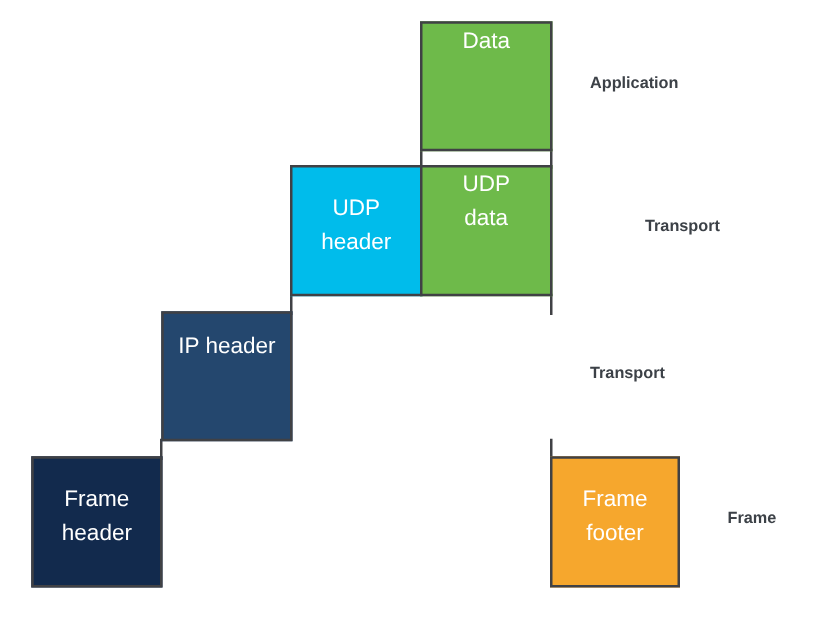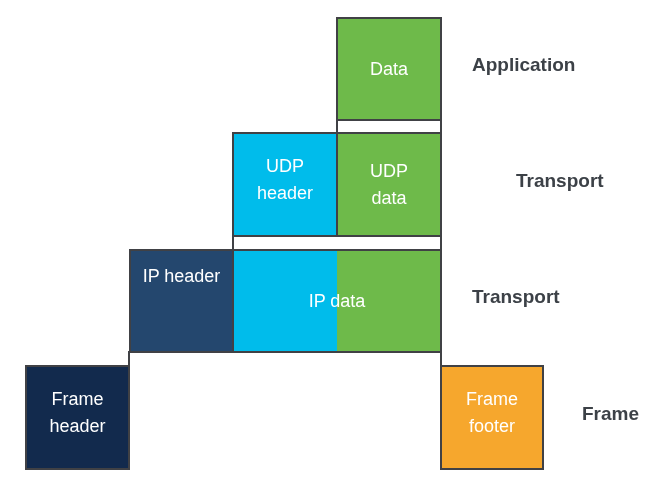--- a/index.html
+++ b/index.html
@@ -9,21 +9,21 @@
     height: 495px;
     background: var(--background, #ffffff);
     font-family: "Liberation Sans", sans-serif;
     overflow: hidden;
   }
   .box {
     position: absolute;
     box-sizing: border-box;
     border: 2px solid var(--border, #404145);
     display: flex;
-    align-items: center;
+    align-items: flex-start;
     justify-content: center;
     z-index: 2;
   }
   .box-text {
     color: var(--box-text, #ffffff);
     font-size: 18px;
     line-height: 27px;
     text-align: center;
     white-space: pre-line;
   }
@@ -56,21 +56,21 @@
 
   
   .layer-label {
     position: absolute;
     display: flex;
     align-items: center;
     height: 104px;
     padding-bottom: 8px;
     box-sizing: border-box;
     color: var(--label-text, #3c4147);
-    font-size: 19px;
+    font-size: 13px;
     font-weight: bold;
     z-index: 2;
     white-space: nowrap;
   }
   .label-application { left: 472px; top: 17px; }
   .label-transport   { left: 472px; top: 132px; height: 105px; margin-left: 44px; }
   .label-internet    { left: 472px; top: 249px; }
   .label-link        { left: 582px; top: 365px; height: 105px; }
 
   
@@ -104,23 +104,20 @@
   </div>
   <div class="box box-udp-data">
     <span class="box-text">UDP
 data</span>
   </div>
   <div class="layer-label label-transport">Transport</div>
 
   <div class="box box-ip-header align-top">
     <span class="box-text">IP header</span>
   </div>
-  <div class="box box-ip-data">
-    <span class="box-text">IP data</span>
-  </div>
   <div class="layer-label label-internet">Transport</div>
 
   <div class="box box-frame-header align-top">
     <span class="box-text">Frame
 header</span>
   </div>
   <div class="box box-frame-footer align-top">
     <span class="box-text">Frame
 footer</span>
   </div>

